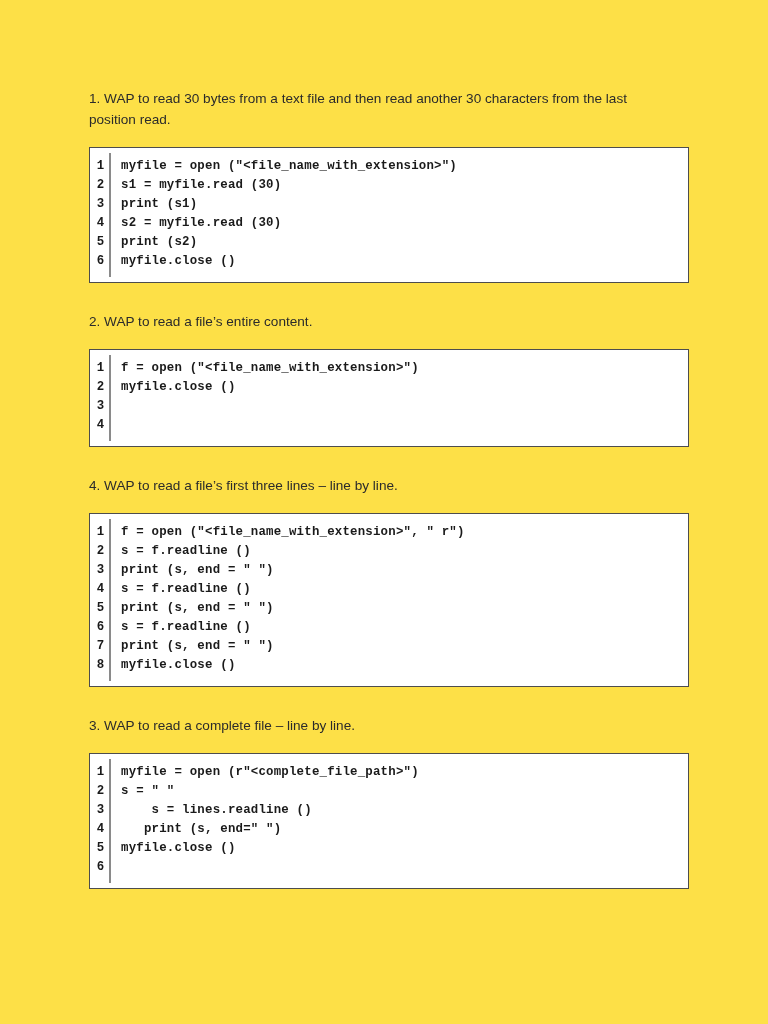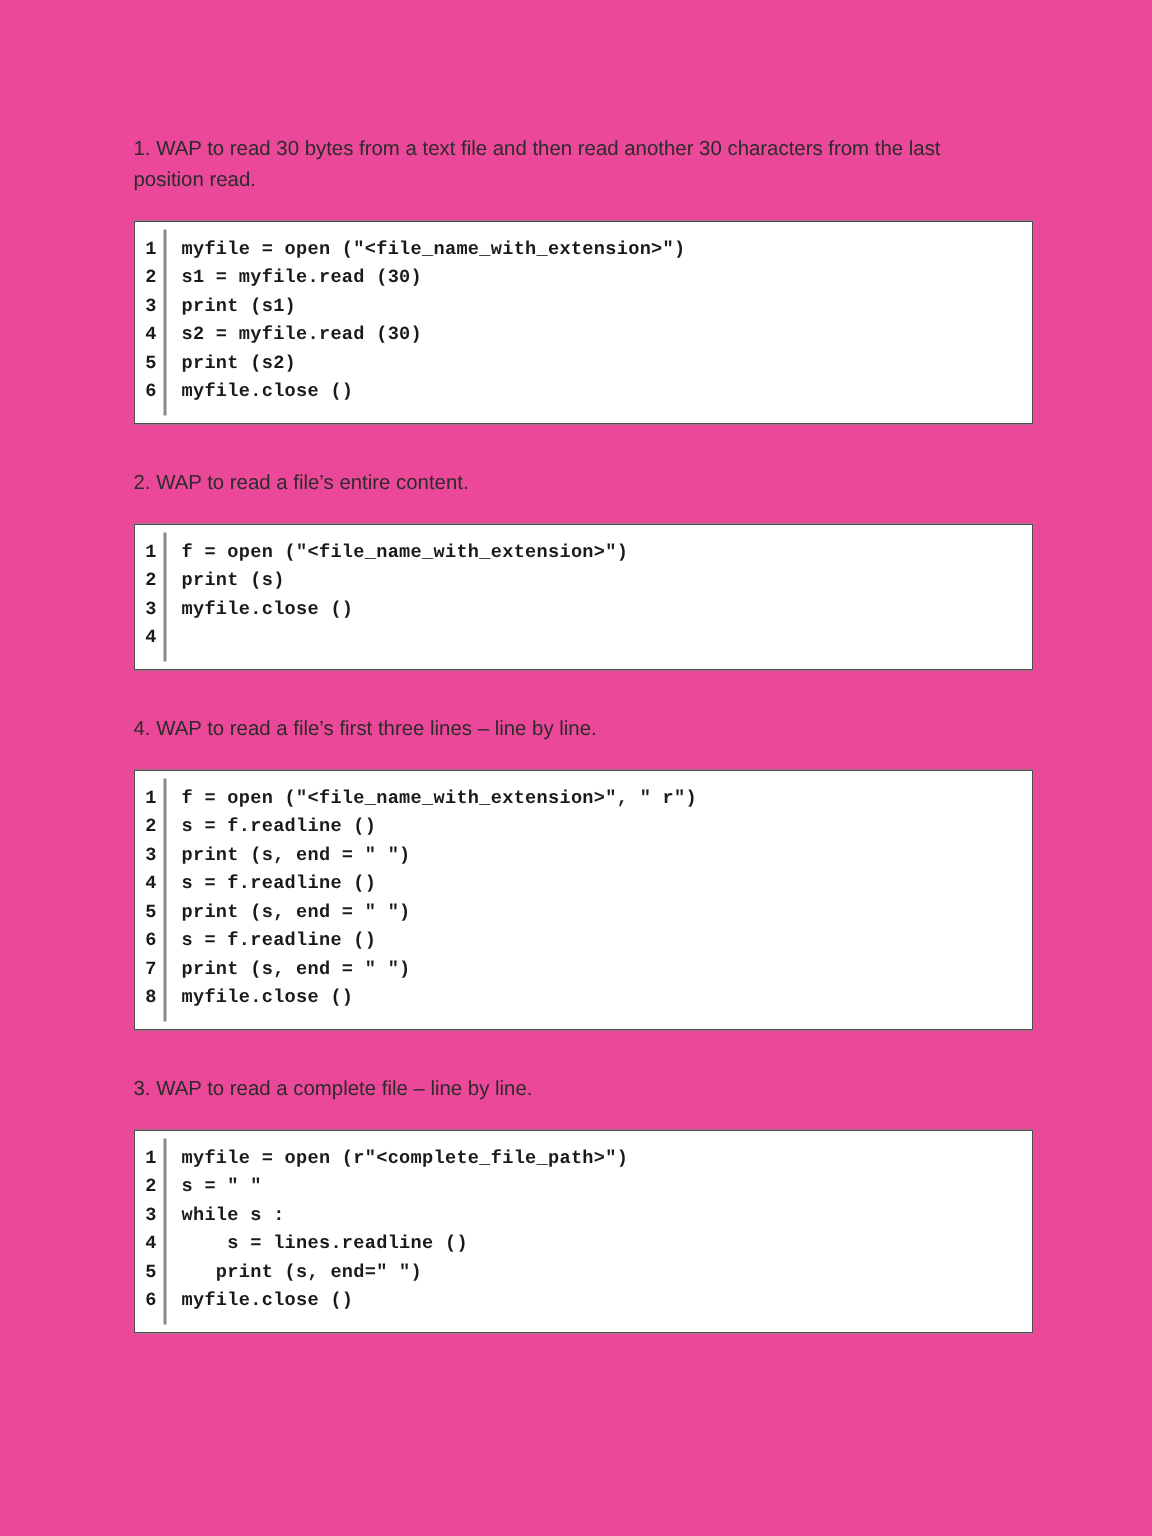--- a/index.html
+++ b/index.html
@@ -14,21 +14,21 @@
     position: relative;
     font-family: "Liberation Sans", sans-serif;
     -webkit-font-smoothing: antialiased;
   }
   .page {
     position: absolute;
     left: 0;
     top: 0;
     width: 768px;
     height: 1024px;
-    background: #ec4899;
+    background: #fde047;
     box-sizing: border-box;
     padding: 88px 84px 0 89px;
   }
   .qsection {
     margin: 0;
   }
   .qtext {
     font-family: "Liberation Sans", sans-serif;
     font-size: 13.6px;
     line-height: 21px;
@@ -120,21 +120,20 @@
     <p class="qtext">2. WAP to read a file’s entire content.</p>
     <div class="codebox">
       <div class="gutter">
         <div class="lnum">1</div>
         <div class="lnum">2</div>
         <div class="lnum">3</div>
         <div class="lnum">4</div>
       </div>
       <div class="codearea">
         <div class="cline">f = open ("&lt;file_name_with_extension&gt;")</div>
-        <div class="cline">print (s)</div>
         <div class="cline">myfile.close ()</div>
       </div>
     </div>
   </div>
 
   <div class="qsection">
     <p class="qtext">4. WAP to read a file’s first three lines – line by line.</p>
     <div class="codebox">
       <div class="gutter">
         <div class="lnum">1</div>
@@ -166,21 +165,20 @@
         <div class="lnum">1</div>
         <div class="lnum">2</div>
         <div class="lnum">3</div>
         <div class="lnum">4</div>
         <div class="lnum">5</div>
         <div class="lnum">6</div>
       </div>
       <div class="codearea">
         <div class="cline">myfile = open (r"&lt;complete_file_path&gt;")</div>
         <div class="cline">s = " "</div>
-        <div class="cline">while s :</div>
         <div class="cline">    s = lines.readline ()</div>
         <div class="cline">   print (s, end=" ")</div>
         <div class="cline">myfile.close ()</div>
       </div>
     </div>
   </div>
 
 </div>
 
 </body></html>

